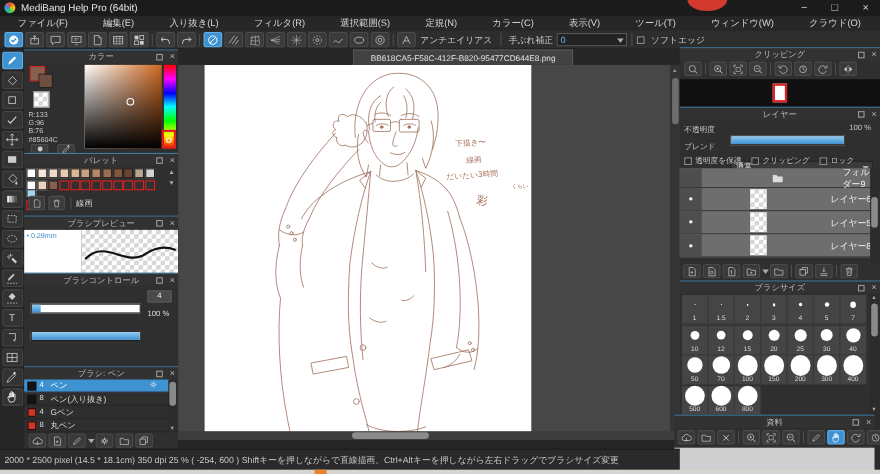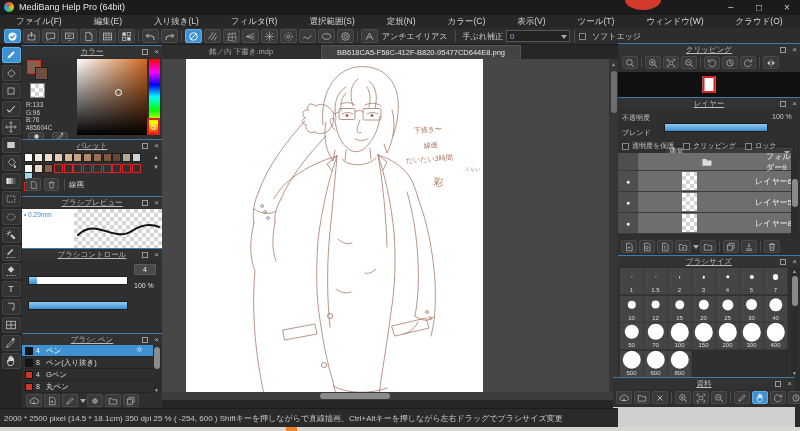--- a/index.html
+++ b/index.html
@@ -23,21 +23,21 @@
   #stab-box{width:64px;height:12px;background:#222;border:1px solid #555;color:#7db8e8;font-size:8px;display:flex;align-items:center;padding:0 3px;position:relative;}
   .caret{width:0;height:0;border-left:3px solid transparent;border-right:3px solid transparent;border-top:4px solid #aaa;display:inline-block;}
   #stab-box .caret{position:absolute;right:2px;top:4px;}
   .chk{width:7px;height:7px;border:1px solid #888;background:#2a2a2a;display:inline-block;margin-right:3px;}
   
   #tool-strip{position:absolute;left:0;top:45px;width:22px;height:363px;background:#262626;padding-top:1px;}
   .lbtn{width:19px;height:16px;margin:1px auto 2px auto;background:#333;border:1px solid #444;border-radius:2px;display:flex;align-items:center;justify-content:center;}
   .lbtn.sel{background:#3f92d2;border-color:#5fb0e8;}
   
   .panel{position:absolute;background:#2f2f2f;border-top:1px solid #3e7ca8;}
-  .phead{height:11px;background:#323232;color:#bdbdbd;font-size:7.5px;text-align:center;line-height:11px;position:relative;text-decoration:underline;}
+  .phead{height:11px;background:#323232;color:#bdbdbd;font-size:7.5px;text-align:center;line-height:11px;position:relative;}
   .ph-pop{position:absolute;right:14px;top:2.5px;width:6px;height:6px;border:1px solid #9a9a9a;}
   .ph-x{position:absolute;right:3px;top:0;color:#bbb;font-size:8px;line-height:11px;}
   .checker{background-color:#fff;background-image:linear-gradient(45deg,#d4d4d4 25%,transparent 25%,transparent 75%,#d4d4d4 75%),linear-gradient(45deg,#d4d4d4 25%,transparent 25%,transparent 75%,#d4d4d4 75%);background-size:8px 8px;background-position:0 0,4px 4px;}
   
   #sv-square{position:absolute;left:55px;top:13px;width:70px;height:76px;background:
     linear-gradient(to top,#000,rgba(0,0,0,0)),linear-gradient(to right,#fff,rgba(255,255,255,0)),#cf6820;}
   #sv-marker{position:absolute;left:38px;top:30px;width:7px;height:7px;border:1.5px solid #fff;border-radius:50%;}
   #hue-bar{position:absolute;left:127px;top:13px;width:11px;height:76px;background:
     linear-gradient(to bottom,#f00,#f0f 17%,#00f 34%,#0ff 50%,#0f0 67%,#ff0 84%,#f00);}
   #hue-sel{position:absolute;left:-2px;top:59px;width:13px;height:17px;border:2px solid #e02020;}
@@ -506,23 +506,20 @@
       <span class="sbtn">
         <svg width="10" height="10" viewBox="0 0 16 16">
           <rect x="2" y="5" width="8" height="8" fill="none" stroke="#ccc"></rect>
           <path d="M5 5V2h8v8h-3" fill="none" stroke="#ccc"></path>
         </svg>
       </span>
     </div>
 </div>
 
 <div id="canvas-area">
-  <div class="ctab" style="left:0;width:158px">
-      <span>銘ノ内 下書き.mdp</span>
-    </div>
   <div class="ctab active" style="left:159px;width:200px">
       <span>BB618CA5-F58C-412F-B820-95477CD644E8.png</span>
     </div>
   <div id="viewport">
     <div id="white-canvas">
       <svg width="297" height="341" viewBox="0 0 297 341" style="position:absolute;left:0;top:0" stroke-linecap="round" stroke-linejoin="round">
         <g fill="none" stroke="#9c6b56" stroke-width="0.75" opacity="0.95">
 
           <path d="M137,66 C134,36 147,12 170,8 C194,5 210,19 212,41 C213,54 211,66 207,77"></path>
           <path d="M150,59 C147,45 151,33 160,28"></path>

